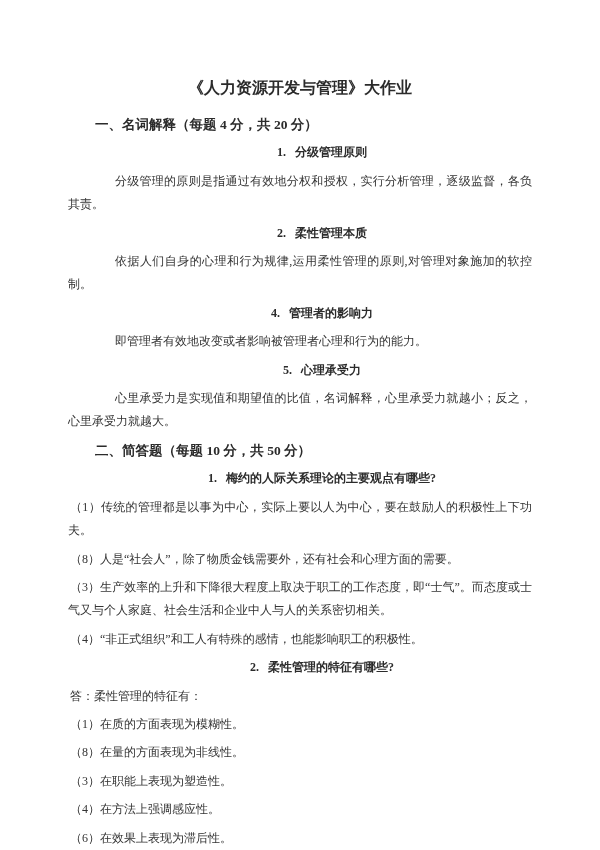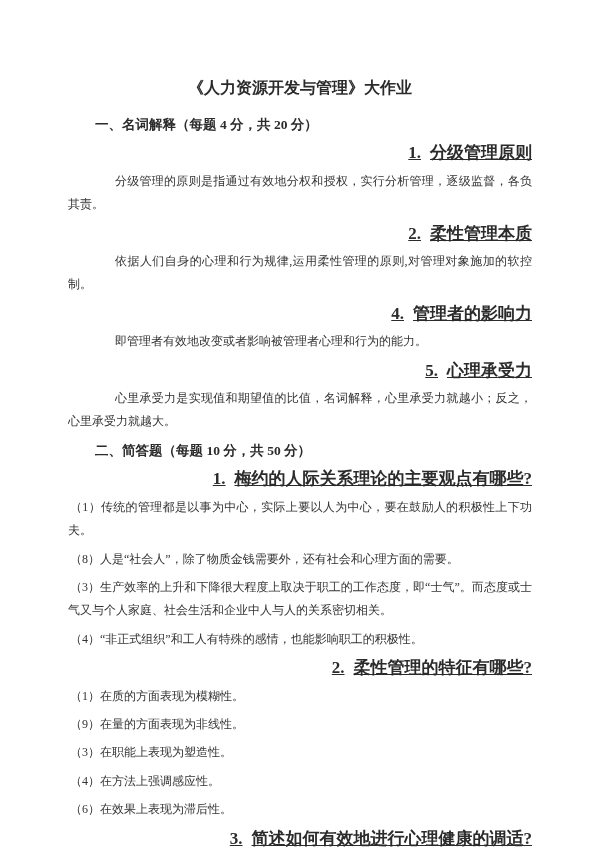--- a/index.html
+++ b/index.html
@@ -34,25 +34,24 @@
   .doc p { margin: 5px; }
   .sec-head {
     font-weight: 700;
     font-size: 13.5px;
     color: #2b2b2b;
     padding-left: 27px;
     text-align: left;
   }
   .q-head {
     font-weight: 700;
-    font-size: 17px;
+    font-size: 12px;
     color: #2b2b2b;
     padding-left: 44px;
-    text-align: right;
-    text-decoration: underline;
+    text-align: center;
   }
   .q-head .q-num { margin-right: 9px; }
   .def {
     text-indent: 47px;
   }
   .pt {
     text-indent: 2px;
   }
 </style>
 </head>
@@ -81,22 +80,23 @@
 
     <p class="sec-head">二、简答题（每题 10 分，共 50 分）</p>
 
     <p class="q-head"><span class="q-num">1.</span><span>梅约的人际关系理论的主要观点有哪些?</span></p>
     <p class="pt">（1）传统的管理都是以事为中心，实际上要以人为中心，要在鼓励人的积极性上下功夫。</p>
     <p class="pt">（8）人是“社会人”，除了物质金钱需要外，还有社会和心理方面的需要。</p>
     <p class="pt">（3）生产效率的上升和下降很大程度上取决于职工的工作态度，即“士气”。而态度或士气又与个人家庭、社会生活和企业中人与人的关系密切相关。</p>
     <p class="pt">（4）“非正式组织”和工人有特殊的感情，也能影响职工的积极性。</p>
 
     <p class="q-head"><span class="q-num">2.</span><span>柔性管理的特征有哪些?</span></p>
+    <p class="pt">答：柔性管理的特征有：</p>
     <p class="pt">（1）在质的方面表现为模糊性。</p>
-    <p class="pt">（9）在量的方面表现为非线性。</p>
+    <p class="pt">（8）在量的方面表现为非线性。</p>
     <p class="pt">（3）在职能上表现为塑造性。</p>
     <p class="pt">（4）在方法上强调感应性。</p>
     <p class="pt">（6）在效果上表现为滞后性。</p>
 
     <p class="q-head"><span class="q-num">3.</span><span>简述如何有效地进行心理健康的调适?</span></p>
 
   </div>
 </div>
 
 </body></html>

